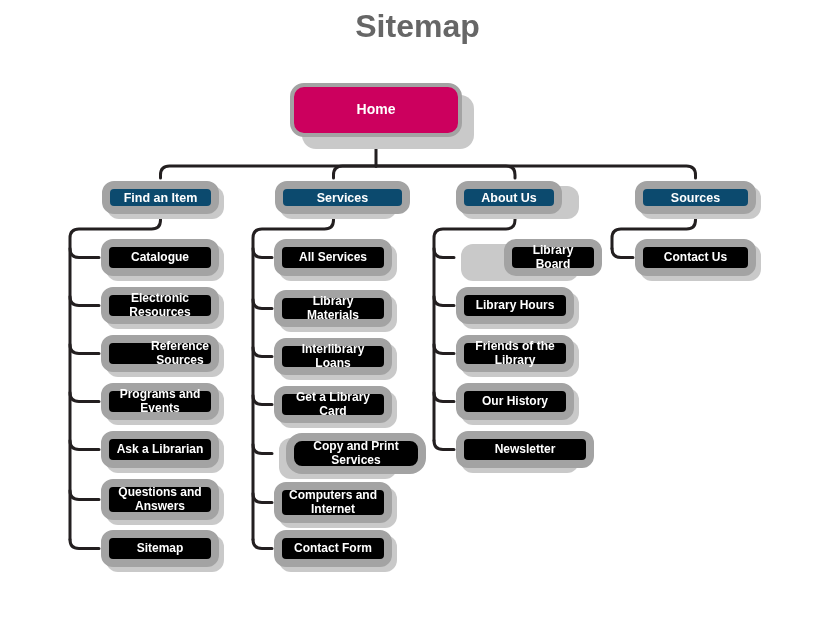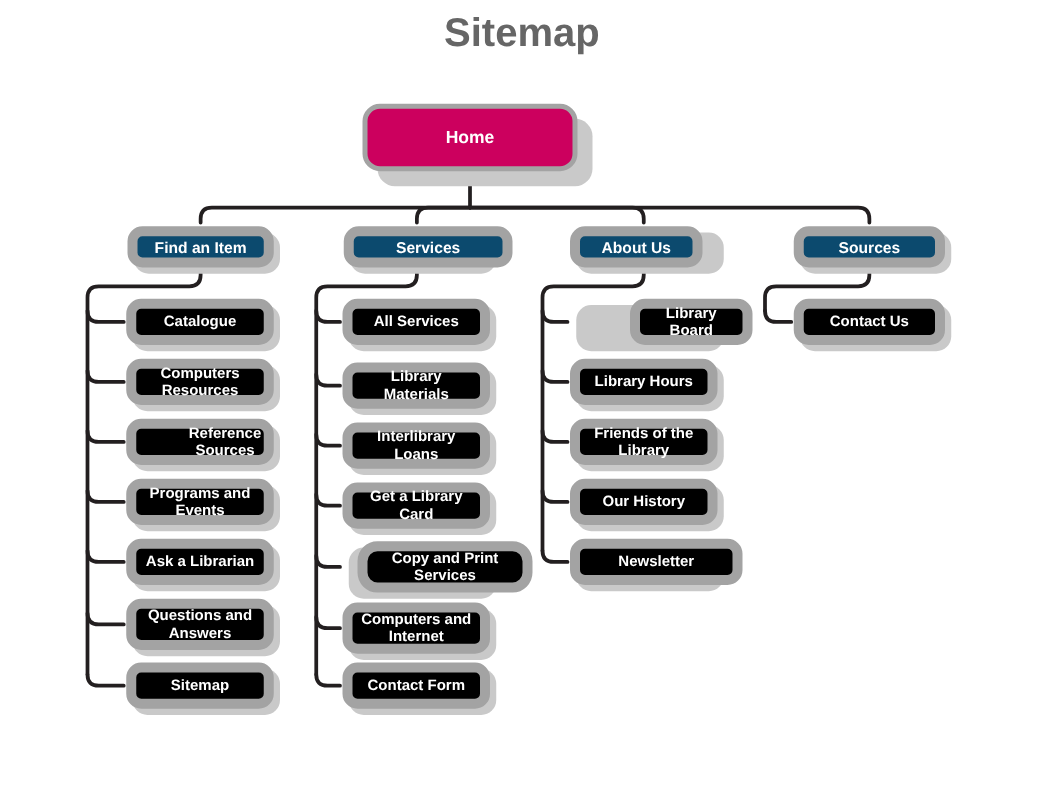--- a/index.html
+++ b/index.html
@@ -121,21 +121,21 @@
       <div class="node-shadow" style="left: 107px; top: 186px; width: 117px; height: 33px; background: rgb(201, 201, 201); border-radius: 12px;"></div>
       <div class="node n-l2" style="left: 102px; top: 181px; width: 117px; height: 33px;">
         <span class="node-label">Find an Item</span>
       </div>
       <div class="node-shadow" style="left: 106px; top: 244px; width: 118px; height: 37px; background: rgb(201, 201, 201); border-radius: 12px;"></div>
       <div class="node n-l3" style="left: 101px; top: 239px; width: 118px; height: 37px;">
         <span class="node-label">Catalogue</span>
       </div>
       <div class="node-shadow" style="left: 106px; top: 292px; width: 118px; height: 37px; background: rgb(201, 201, 201); border-radius: 12px;"></div>
       <div class="node n-l3" style="left: 101px; top: 287px; width: 118px; height: 37px;">
-        <span class="node-label">Computers Resources</span>
+        <span class="node-label">Electronic Resources</span>
       </div>
       <div class="node-shadow" style="left: 106px; top: 340px; width: 118px; height: 37px; background: rgb(201, 201, 201); border-radius: 12px;"></div>
       <div class="node n-l3" style="left: 101px; top: 335px; width: 118px; height: 37px; padding-left: 40px;">
         <span class="node-label">Reference Sources</span>
       </div>
       <div class="node-shadow" style="left: 106px; top: 388px; width: 118px; height: 37px; background: rgb(201, 201, 201); border-radius: 12px;"></div>
       <div class="node n-l3" style="left: 101px; top: 383px; width: 118px; height: 37px;">
         <span class="node-label">Programs and Events</span>
       </div>
       <div class="node-shadow" style="left: 106px; top: 436px; width: 118px; height: 37px; background: rgb(201, 201, 201); border-radius: 12px;"></div>

